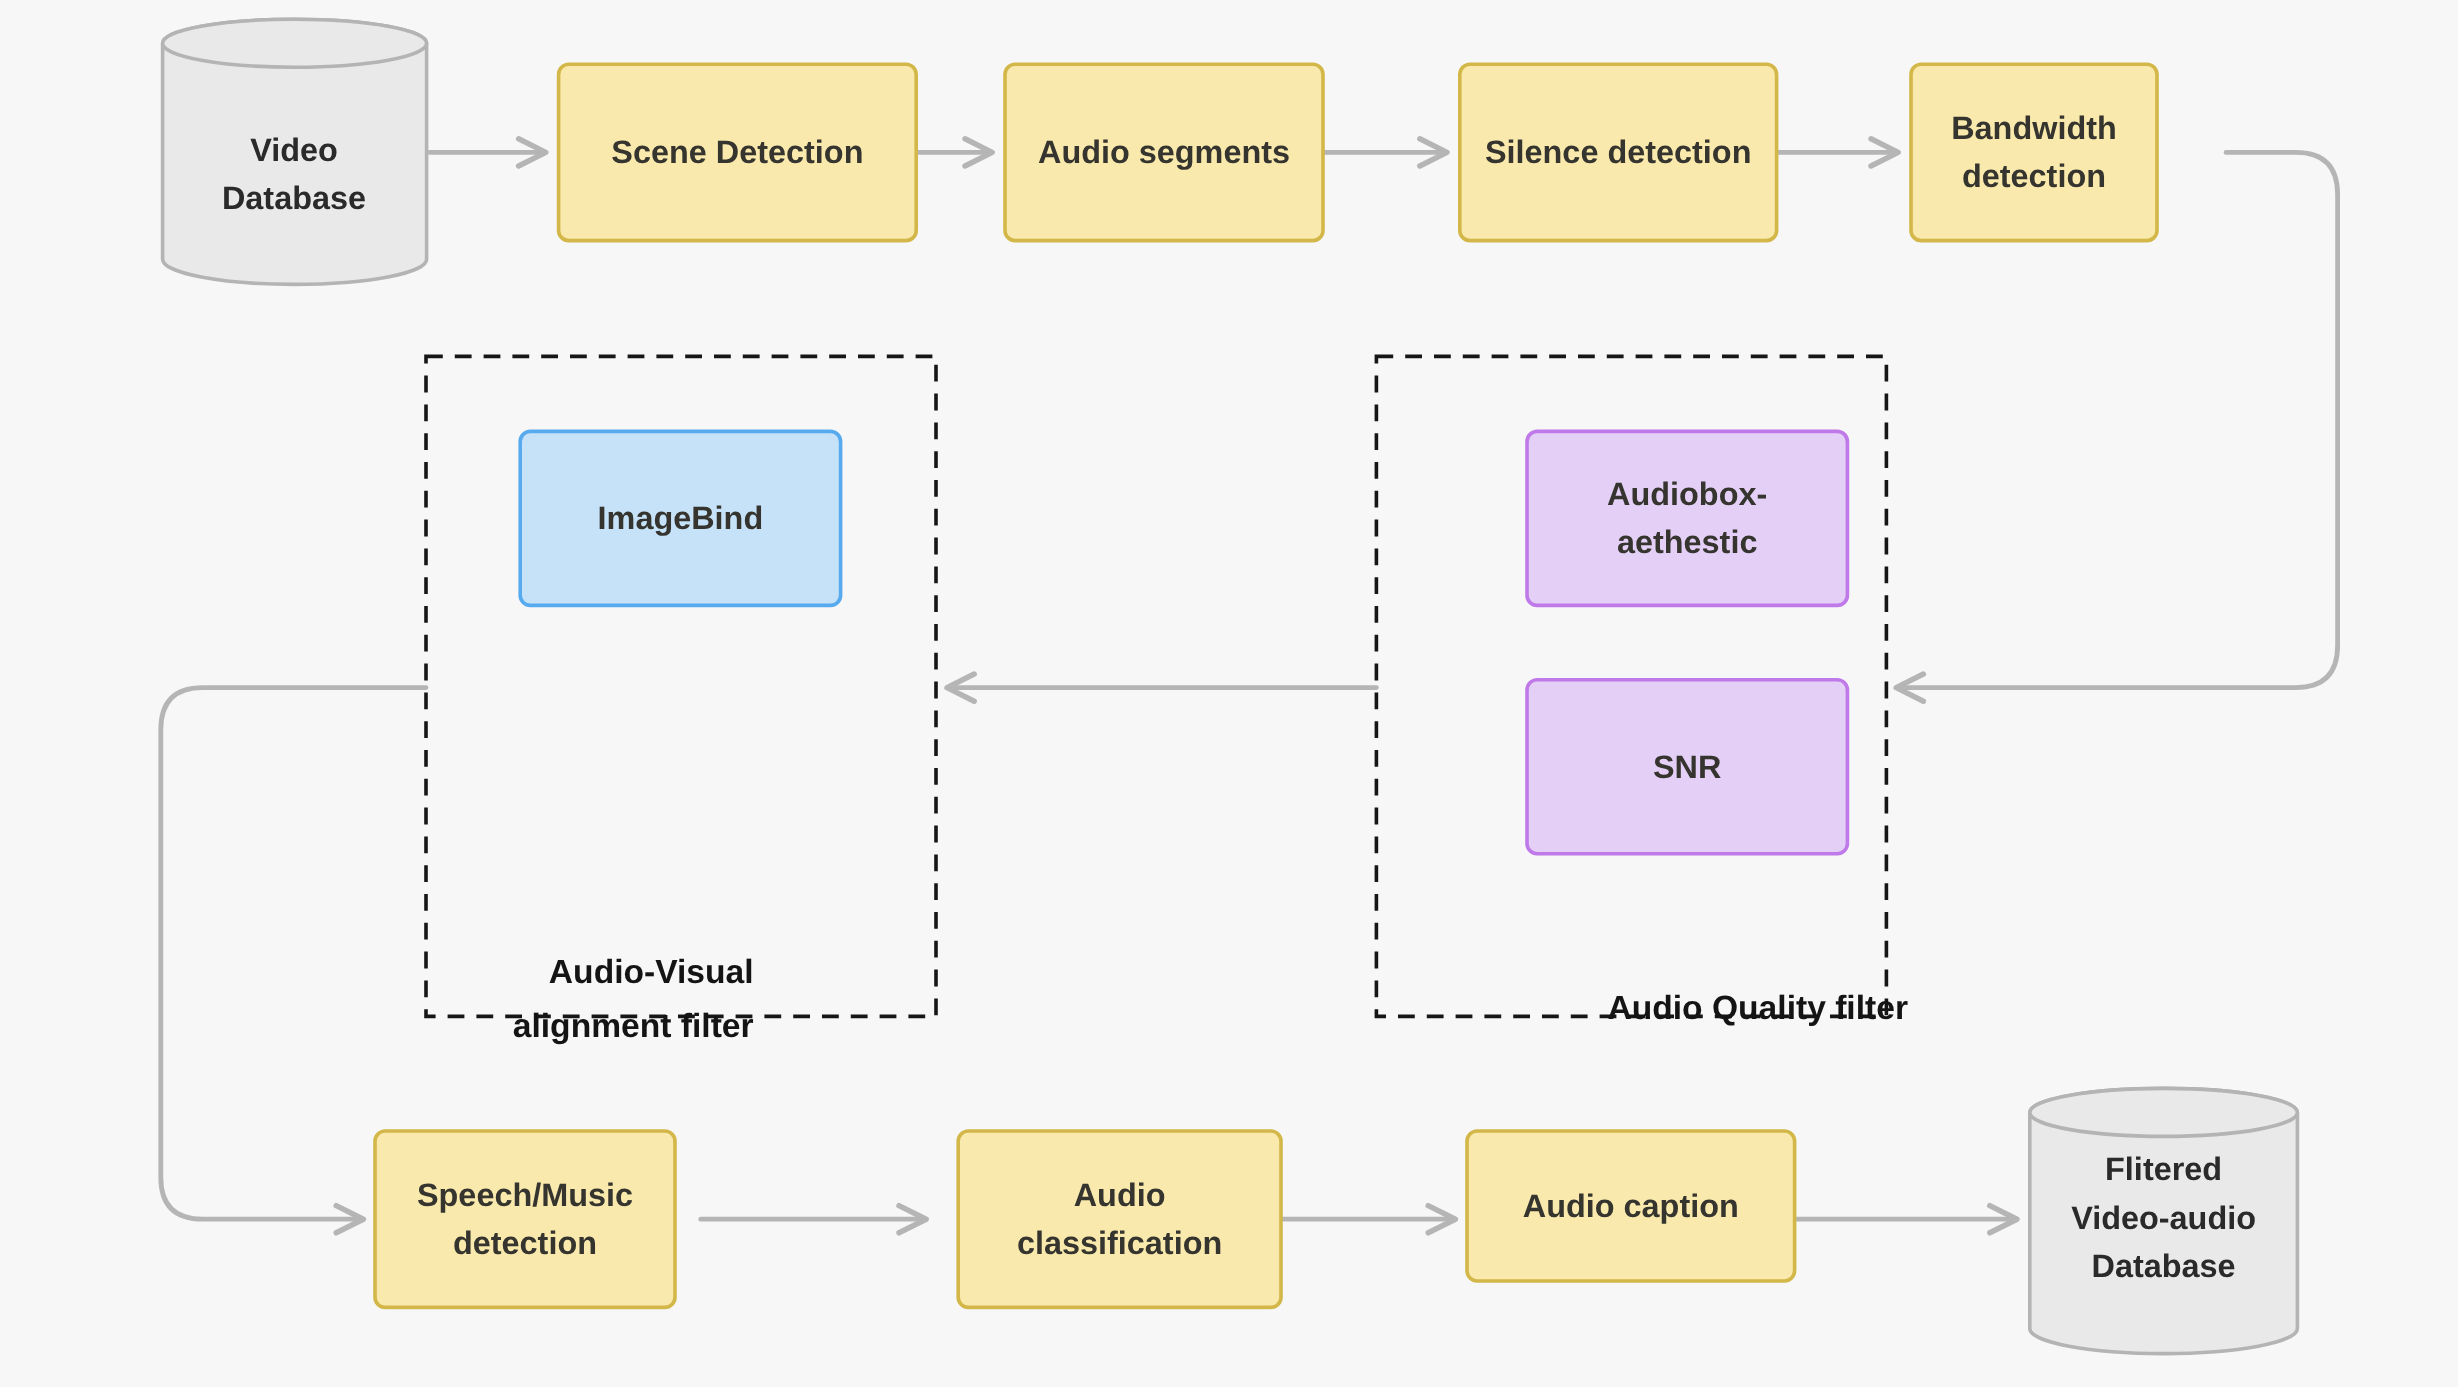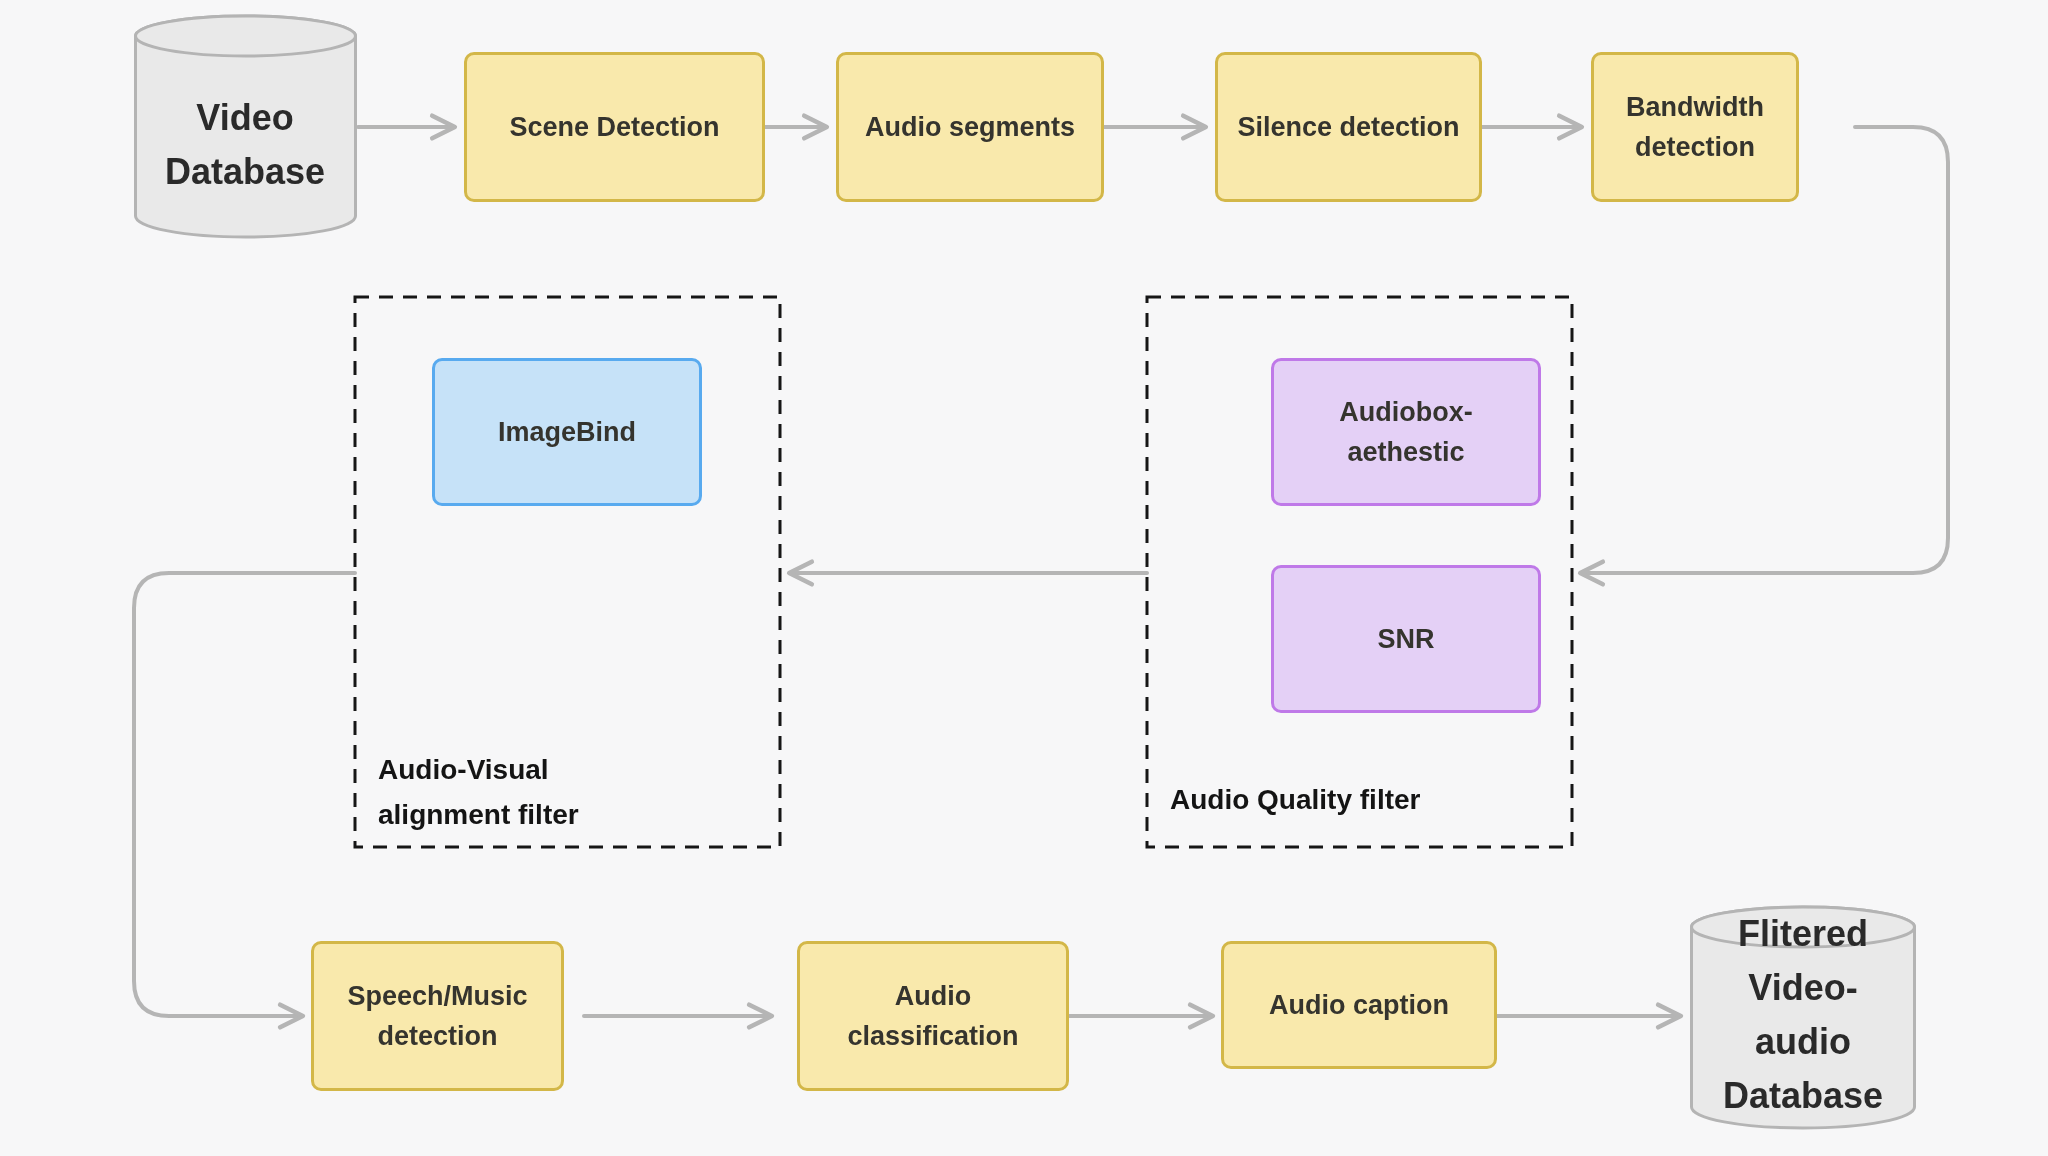--- a/index.html
+++ b/index.html
@@ -27,25 +27,25 @@
     font-weight:bold;font-size:27px;line-height:1.5;color:var(--c-node_text);
   }
   .node.yellow{background:var(--c-yellow_fill);border-color:var(--c-yellow_border);}
   .node.blue{background:var(--c-blue_fill);border-color:var(--c-blue_border);}
   .node.purple{background:var(--c-purple_fill);border-color:var(--c-purple_border);margin-left:46px;}
   .cyl{position:absolute;z-index:2;}
   .cyl svg{display:block;}
   .cyl .shape{fill:var(--c-cylinder_fill);stroke:var(--c-cylinder_border);stroke-width:3;}
   .cyl-label{
     position:absolute;z-index:3;display:flex;align-items:center;justify-content:center;
-    text-align:center;font-weight:bold;font-size:36px;line-height:1.5;color:#2a2a2a;
+    text-align:center;font-weight:bold;font-size:27px;line-height:1.5;color:#2a2a2a;
   }
   .group-label{
     position:absolute;z-index:2;font-weight:bold;font-size:28px;line-height:1.6;
-    color:var(--c-label_text);text-align:left;
+    color:var(--c-label_text);text-align:right;margin-top:40px;
   }
 </style>
 </head>
 <body>
 
 <div class="stage">
 
   <svg class="layer" width="2048" height="1156" viewBox="0 0 2048 1156">
     <defs>
       <marker id="chev" viewBox="0 0 12 12" refX="9" refY="6" markerWidth="8.5" markerHeight="8.5" orient="auto" markerUnits="strokeWidth">

